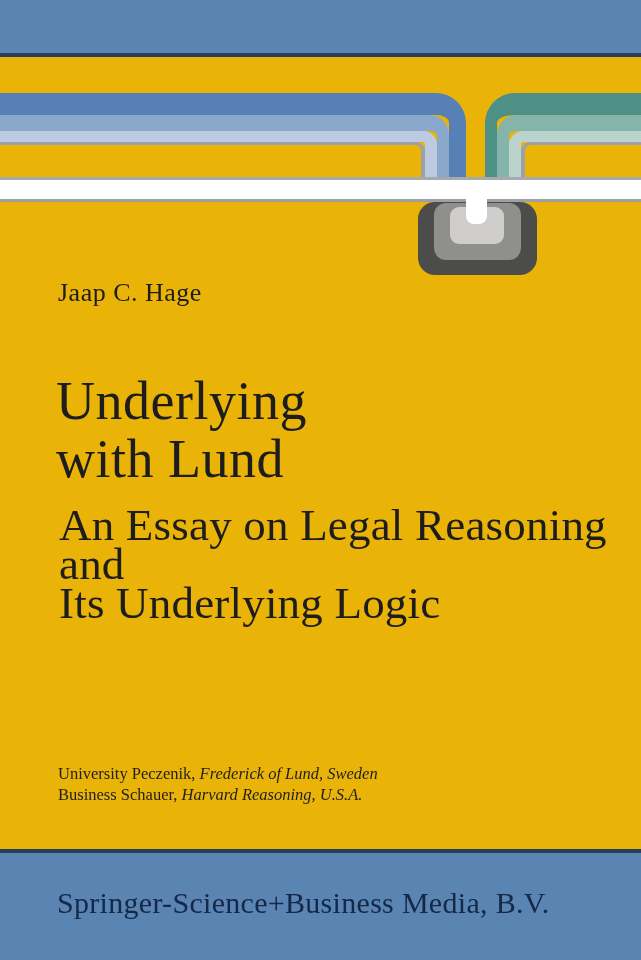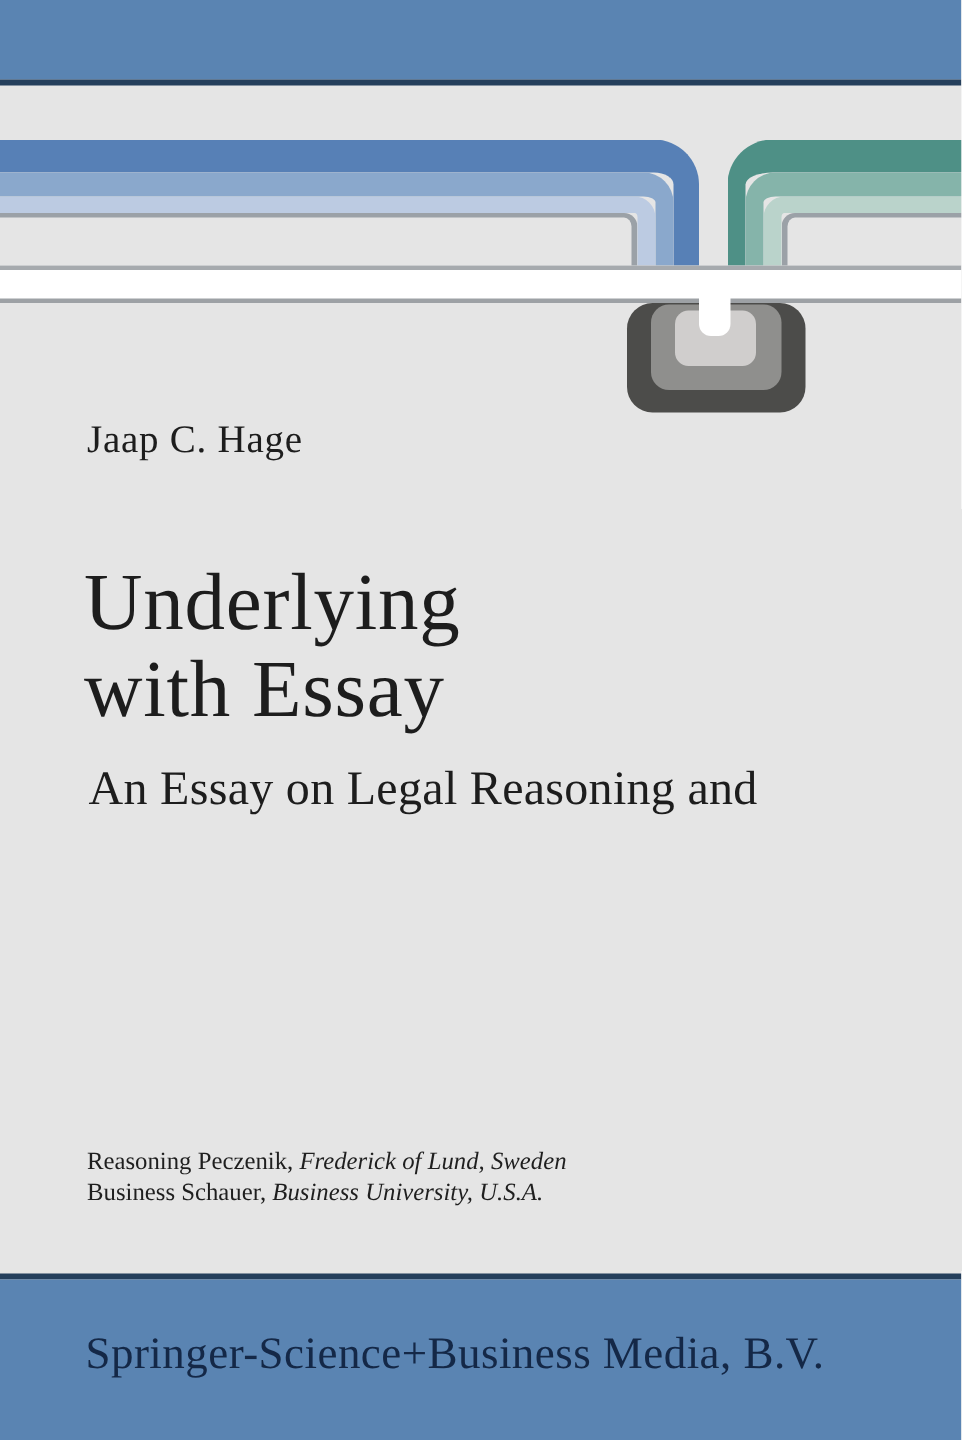--- a/index.html
+++ b/index.html
@@ -1,19 +1,19 @@
 <!DOCTYPE html>
 <html style="--band-blue: #5a84b2; --band-edge: #253f5c; --stripe-blue-dark: #5780b6; --stripe-blue-mid: #8aa8cc; --stripe-blue-light: #bccbe2; --stripe-teal-dark: #4e9086; --stripe-teal-mid: #85b4aa; --stripe-teal-light: #bad3cb; --stripe-line-gray: #9ba1a7; --band-line-top: #a6aaae; --band-line-bottom: #9da1a5; --tab-dark: #4c4c4a; --tab-mid: #8f8f8d; --tab-light: #d0cecd; --text-dark: #1d1d1d; --publisher-navy: #142847;"><head>
 <meta charset="utf-8">
 <style>
   html,body{margin:0;padding:0;background:#ffffff;}
   .cover{
     position:relative;
     width:641px;height:960px;
-    background:#e5e5e5;
+    background:#eab308;
     overflow:hidden;
     font-family:"Liberation Serif", serif;
   }
   .abs{position:absolute;}
 
   
   .top-band{left:0;top:0;width:641px;height:53px;background:var(--band-blue);}
   .top-band-edge{left:0;top:53px;width:641px;height:4px;background:var(--band-edge);}
 
   
@@ -35,21 +35,21 @@
 
   
   .tab-dark {left:418px;top:202px;width:119px;height:73px;background:var(--tab-dark); border-radius:17px;}
   .tab-mid  {left:434px;top:203px;width:87px; height:57px;background:var(--tab-mid);  border-radius:12px;}
   .tab-light{left:450px;top:207px;width:54px; height:37px;background:var(--tab-light);border-radius:9px;}
   .tab-slot {left:466px;top:180px;width:21px; height:44px;background:#ffffff;border-radius:0 0 8px 8px;}
 
   
   .author{left:58px;top:278px;font-size:26px;color:var(--text-dark);letter-spacing:0.5px;}
   .title{left:56px;top:372px;font-size:54px;line-height:58px;color:var(--text-dark);letter-spacing:0.5px;}
-  .subtitle{left:59px;top:506px;font-size:32px;line-height:39px;color:var(--text-dark);letter-spacing:0.2px;}
+  .subtitle{left:59px;top:506px;font-size:45px;line-height:39px;color:var(--text-dark);letter-spacing:0.2px;}
   .editors{left:58px;top:763px;font-size:16.5px;line-height:21px;color:#1f1f1f;}
   .editors .it{font-style:italic;}
 
   
   .bottom-band-edge{left:0;top:849px;width:641px;height:4px;background:var(--band-edge);}
   .bottom-band{left:0;top:853px;width:641px;height:107px;background:var(--band-blue);}
   .publisher{left:57px;top:886px;font-size:30px;color:var(--publisher-navy);letter-spacing:0.3px;}
 </style>
 </head>
 <body>
@@ -73,29 +73,30 @@
 
   <div class="abs tab-dark"></div>
   <div class="abs tab-mid"></div>
   <div class="abs tab-light"></div>
   <div class="abs tab-slot"></div>
 
   <div class="abs author">Jaap C. Hage</div>
 
   <div class="abs title">
     <div>Underlying</div>
-    <div>with Essay</div>
+    <div>with Lund</div>
   </div>
 
   <div class="abs subtitle">
     <div>An Essay on Legal Reasoning and</div>
+    <div>Its Underlying Logic</div>
   </div>
 
   <div class="abs editors">
-    <div><span>Reasoning Peczenik, </span><span class="it">Frederick of Lund, Sweden</span></div>
-    <div><span>Business Schauer, </span><span class="it">Business University, U.S.A.</span></div>
+    <div><span>University Peczenik, </span><span class="it">Frederick of Lund, Sweden</span></div>
+    <div><span>Business Schauer, </span><span class="it">Harvard Reasoning, U.S.A.</span></div>
   </div>
 
   <div class="abs bottom-band-edge"></div>
   <div class="abs bottom-band"></div>
   <div class="abs publisher">Springer-Science+Business Media, B.V.</div>
 
 </div>
 
 </body></html>

